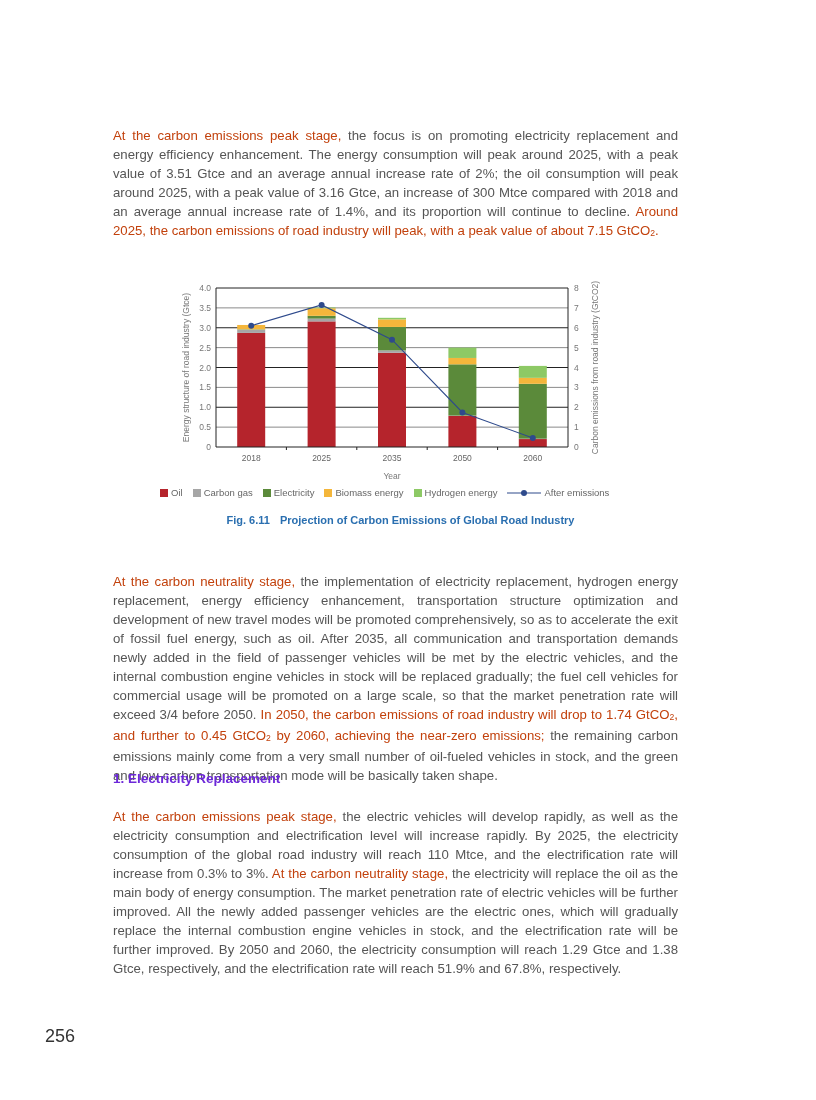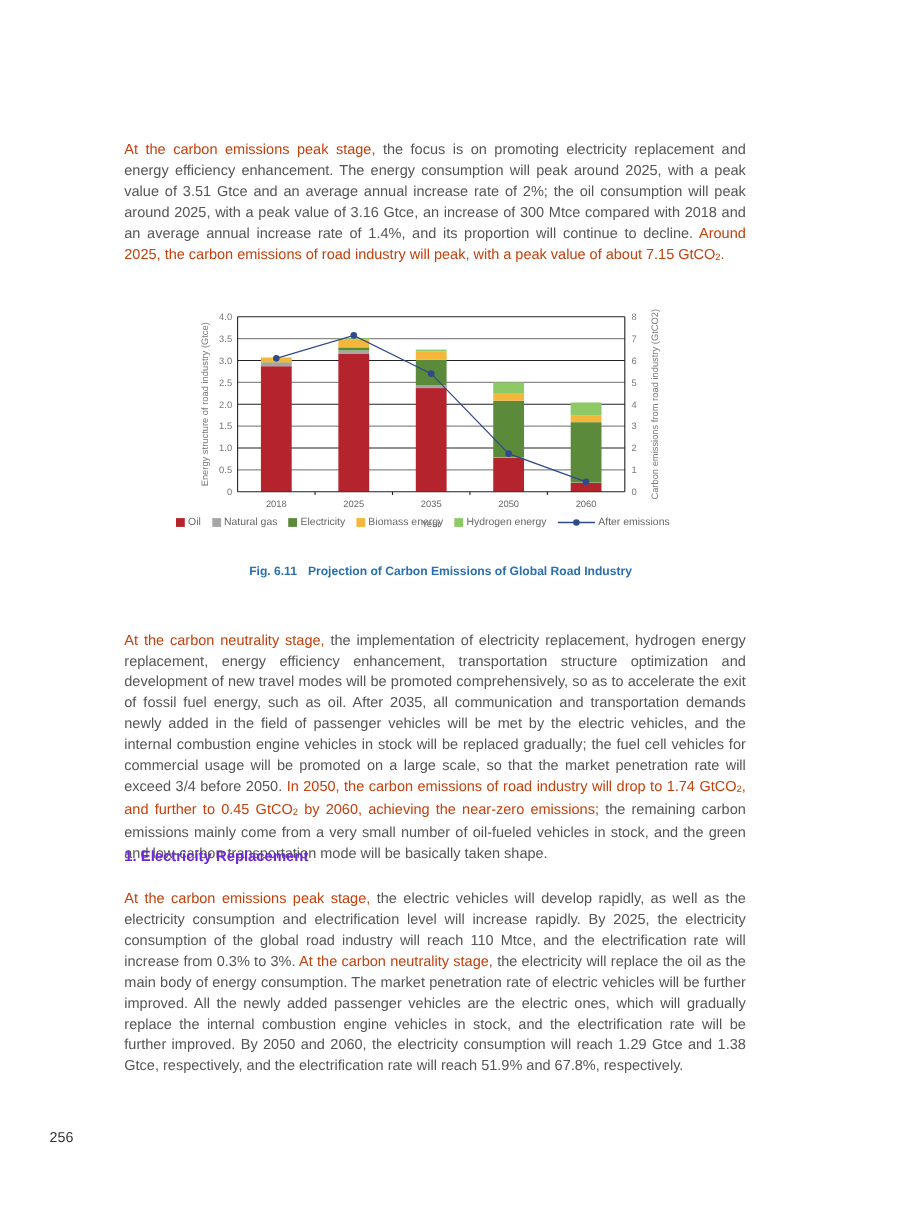--- a/index.html
+++ b/index.html
@@ -3,23 +3,23 @@
 <meta charset="utf-8">
 <style>
   html, body { margin:0; padding:0; background:#ffffff; }
   body { width:816px; height:1100px; position:relative; overflow:hidden;
          font-family:"Liberation Sans", sans-serif; color:#4a4a4a; }
   .para { position:absolute; left:113px; width:565px; font-size:13.2px; line-height:19px;
           text-align:justify; color:#555; }
   .para b { color:#262626; font-weight:normal; }
   .para .strong { color:#c2410c; }
   .heading { position:absolute; left:113px; top:771px; font-size:13.5px; font-weight:bold; color:#6d28d9; }
-  .page-num { position:absolute; left:45px; top:1026px; font-size:13px; color:#333; }
+  .page-num { position:absolute; left:45px; top:1026px; font-size:18px; color:#333; }
   .chart { position:absolute; left:170px; top:270px; width:470px; height:240px; }
-  .legend { position:absolute; left:160px; top:469px; font-size:9.5px; color:#666; display:flex; align-items:center; gap:10px; white-space:nowrap; }
+  .legend { position:absolute; left:160px; top:487px; font-size:9.5px; color:#666; display:flex; align-items:center; gap:10px; white-space:nowrap; }
   .legend .item { display:flex; align-items:center; gap:3px; }
   .legend .sw { width:8px; height:8px; display:inline-block; }
   .caption { position:absolute; left:0; width:816px; top:514px; text-align:center; font-size:11px; font-weight:bold; color:#2a6fb0; }
   .caption span { margin-right:10px;text-align:right; }
   sub { font-size:0.65em; vertical-align:baseline; position:relative; top:0.15em; }
 </style>
 </head>
 <body>
 
 <div class="para" style="top:126px;">
@@ -100,21 +100,21 @@
     <text x="0" y="0" text-anchor="middle" font-size="8.5" fill="#777" font-family="Liberation Sans, sans-serif" transform="translate(428,97.5) rotate(-90)">Carbon emissions from road industry (GtCO2)</text>
   </svg>
 
 <div class="legend">
   <span class="item">
       <span class="sw" style="background:#b5242c"></span>
       <span>Oil</span>
     </span>
   <span class="item">
       <span class="sw" style="background:#a6a6a6"></span>
-      <span>Natural gas</span>
+      <span>Carbon gas</span>
     </span>
   <span class="item">
       <span class="sw" style="background:#5b8a3a"></span>
       <span>Electricity</span>
     </span>
   <span class="item">
       <span class="sw" style="background:#f4b63b"></span>
       <span>Biomass energy</span>
     </span>
   <span class="item">

